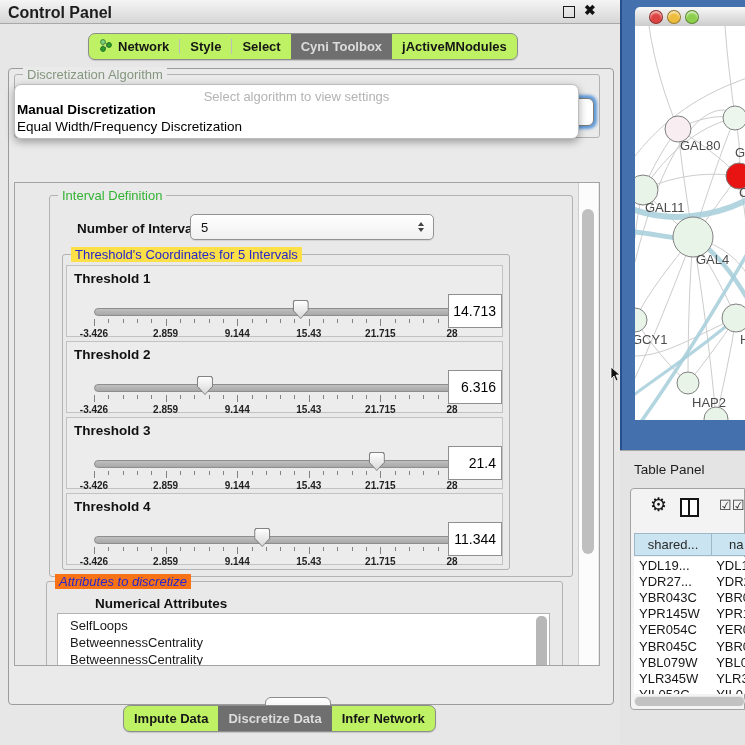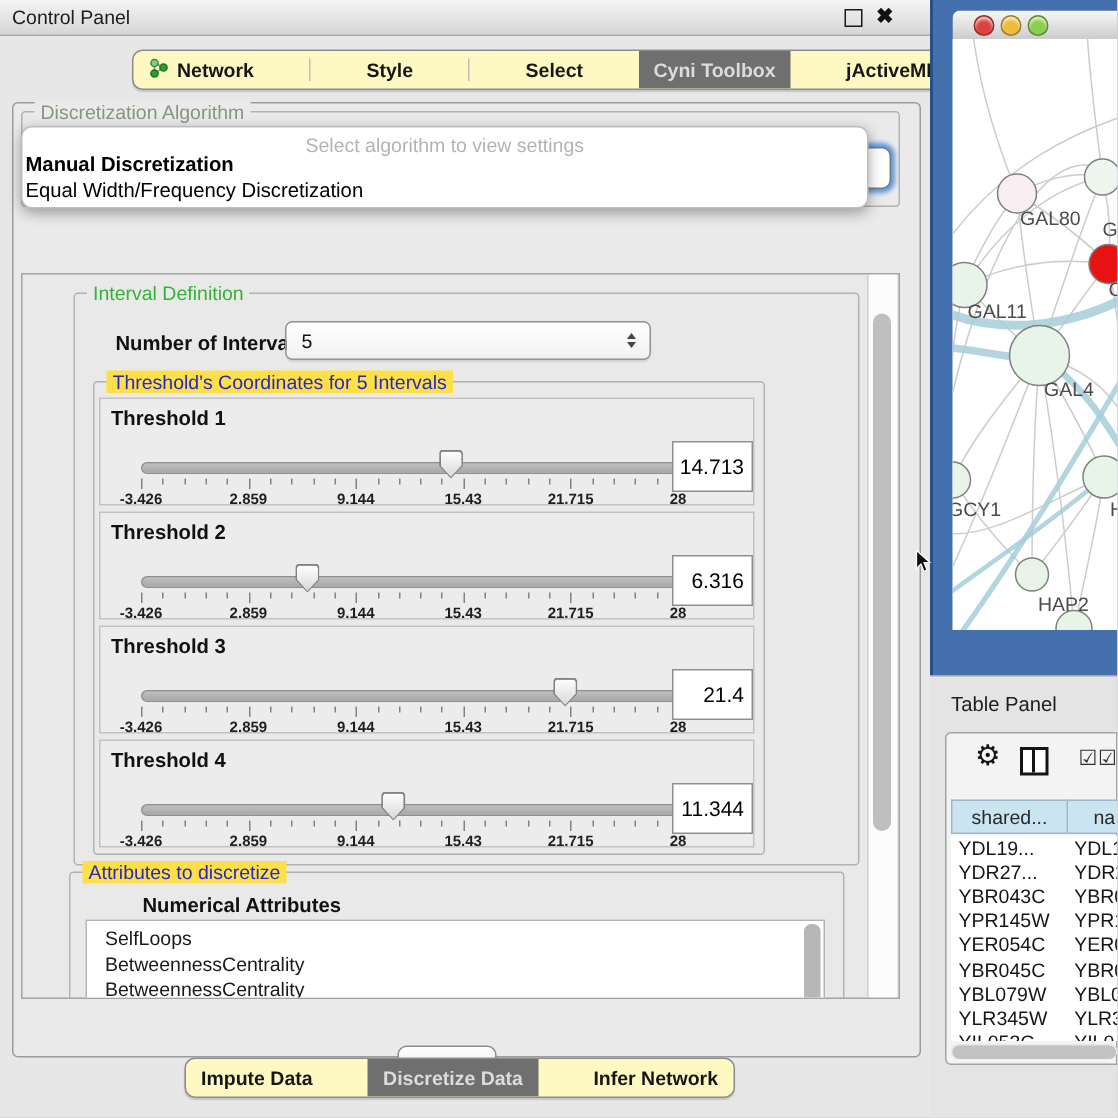--- a/index.html
+++ b/index.html
@@ -3,28 +3,28 @@
 <meta charset="utf-8">
 <style>
   html,body{margin:0;padding:0;background:#cfcfcf;}
   #root{position:relative;width:745px;height:745px;background:#e7e7e7;
         font-family:"Liberation Sans",sans-serif;overflow:hidden;}
   .abs{position:absolute;}
 
   
   #titlebar{left:0;top:0;width:620px;height:23px;
     background:linear-gradient(#f4f4f4,#d6d6d6);border-bottom:1px solid #a8a8a8;}
-  #titlebar .ttl{position:absolute;left:8px;top:4px;font-size:13px;color:#1c1c1c;}
+  #titlebar .ttl{position:absolute;left:8px;top:4px;font-size:16px;color:#1c1c1c;font-weight:bold;}
   #float-ic{position:absolute;left:563px;top:6px;width:10px;height:10px;border:1.5px solid #1a1a1a;}
   #close-ic{position:absolute;left:584px;top:2px;font-size:14px;font-weight:bold;color:#111;}
 
   
-  .tabbar{position:absolute;display:flex;align-items:stretch;background:#fef9c3;
+  .tabbar{position:absolute;display:flex;align-items:stretch;background:#bef264;
     border:1px solid #8d8d8d;border-radius:7px;overflow:hidden;height:25px;
-    box-shadow:0 1px 1px rgba(0,0,0,.15);gap:27px;}
+    box-shadow:0 1px 1px rgba(0,0,0,.15);}
   #tabbar{left:88px;top:33px;}
   #bottom-tabbar{left:123px;top:705px;}
   .tabseg{display:flex;align-items:center;gap:5px;padding:0 10px;font-size:13px;
     font-weight:bold;color:#161616;white-space:nowrap;cursor:default;}
   .tabseg.sel{background:var(--sel-tab,#6f6f6f);color:#dcdcdc;}
   .tabdiv{width:1px;background:#bdbdbd;margin:5px 0;}
 
   
   #outer-panel{left:8px;top:68px;width:604px;height:635px;background:#eaeaea;
     border:1px solid #9c9c9c;border-radius:4px;}
@@ -96,21 +96,21 @@
   .tick{position:absolute;top:0;width:1px;height:4px;background:#828282;}
   .tick.major{height:7px;}
   .tlabels{position:absolute;left:0;top:28px;width:100%;height:11px;}
   .tlabel{position:absolute;transform:translateX(-50%);font-size:10px;font-weight:bold;color:#1f1f1f;white-space:nowrap;}
   .valuebox{position:absolute;left:381px;top:28px;width:54px;height:34px;background:#fff;
     border:1px solid #8f8f8f;box-sizing:border-box;display:flex;align-items:center;
     justify-content:flex-end;padding-right:5px;font-size:14px;color:#000;}
 
   
   #attr-group{left:31px;top:398px;width:515px;height:120px;}
-  #attr-group .gtitle{background:#fde047;}
+  #attr-group .gtitle{background:#f97316;font-style:italic;}
   #attr-sub{position:absolute;left:10px;top:14px;font-size:13.5px;font-weight:bold;color:#111;margin-left:38px;}
   #attr-list{position:absolute;left:10px;top:31px;width:493px;height:88px;background:#fff;
     border:1px solid #b3b3b3;overflow:hidden;box-sizing:border-box;}
   .attr-item{padding-left:12px;font-size:13px;color:#1a1a1a;line-height:17px;}
   #attr-vscroll{position:absolute;right:2px;top:2px;width:11px;height:80px;background:#efefef;border-radius:5px;}
   #attr-vthumb{position:absolute;left:0;top:0;width:11px;height:58px;background:#b7b7b7;border-radius:5px;}
 
   
   #apply-btn{left:265px;top:669px;width:64px;height:24px;background:linear-gradient(#fefefe,#e6e6e6);
     border:1px solid #8d8d8d;border-radius:6px;display:flex;align-items:center;justify-content:center;

